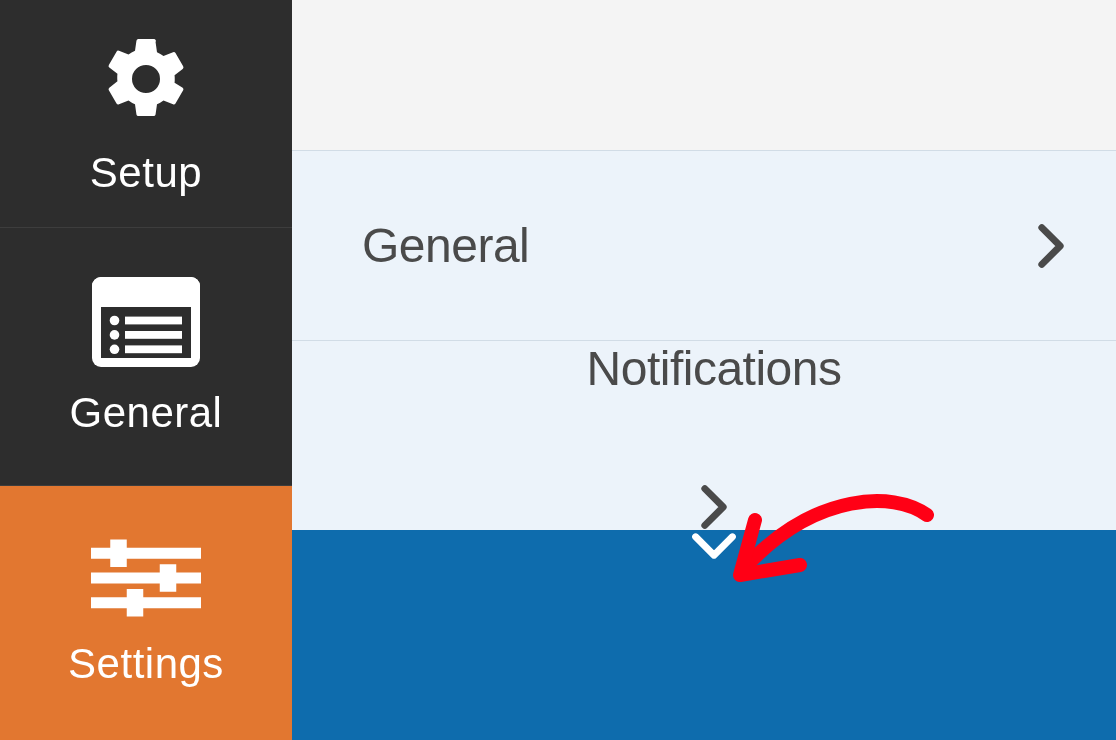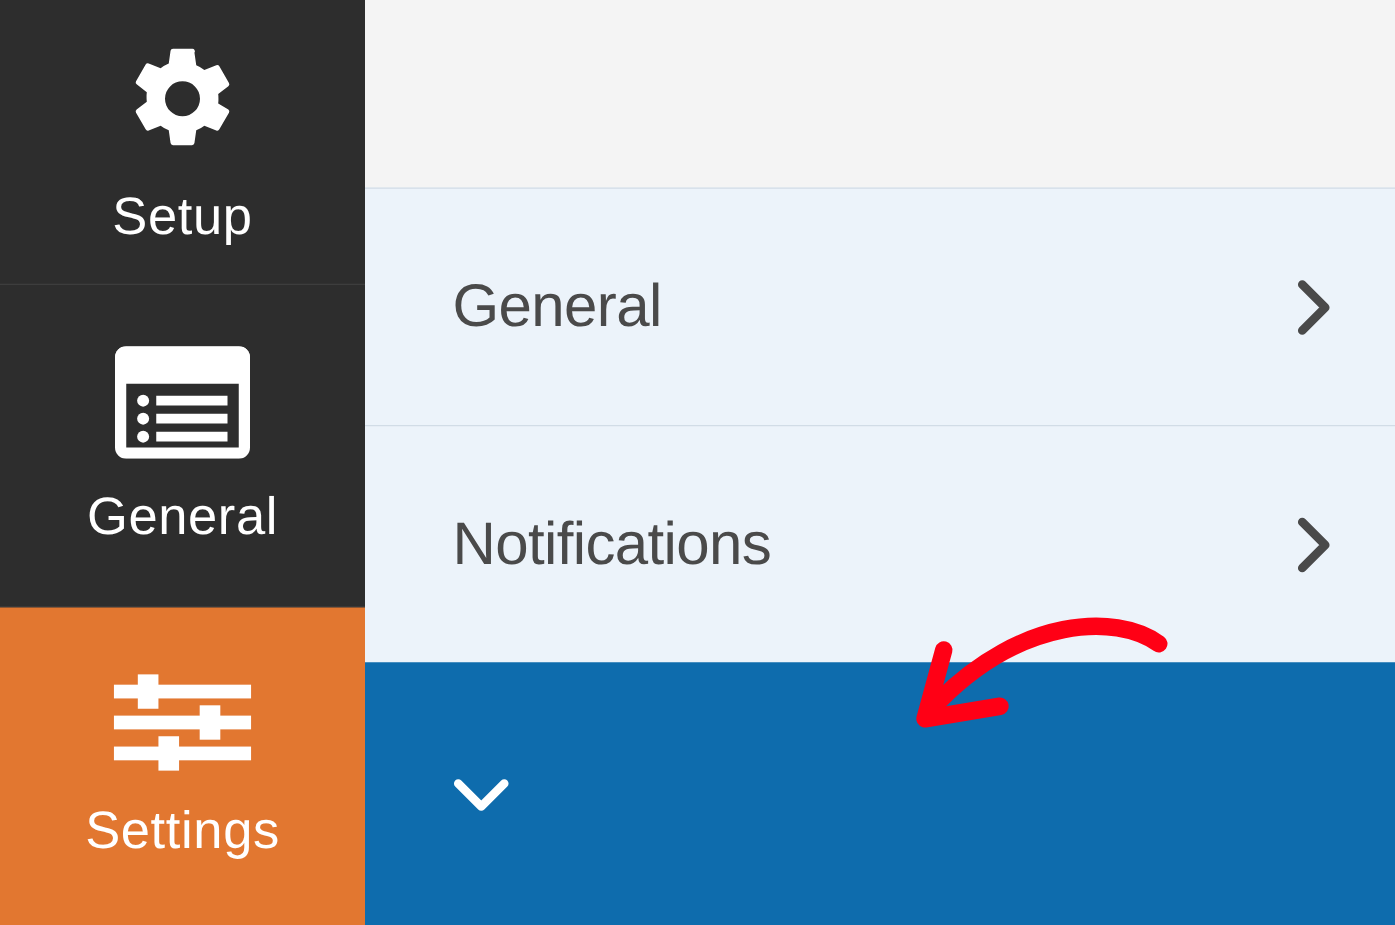--- a/index.html
+++ b/index.html
@@ -56,21 +56,21 @@
   .settings-row {
     height: 190px;
     background: #ecf3fa;
     border-top: 1px solid #d1dce6;
     display: flex;
     align-items: center;
     justify-content: space-between;
     padding: 0 50px 0 70px;
     cursor: pointer;
   }
-  .settings-row + .settings-row { border-top: 1px solid #d1dce6; }
+  .settings-row + .settings-row { border-top: 1px solid #d1dce6; flex-direction: column; }
   .settings-row .row-label {
     font-size: 48px;
     font-weight: 400;
     color: #4a4a4a;
     letter-spacing: -0.5px;
   }
   .settings-row.active {
     background: #0e6cad;
     border-top: 1px solid #0e6cad;
     height: 210px;

